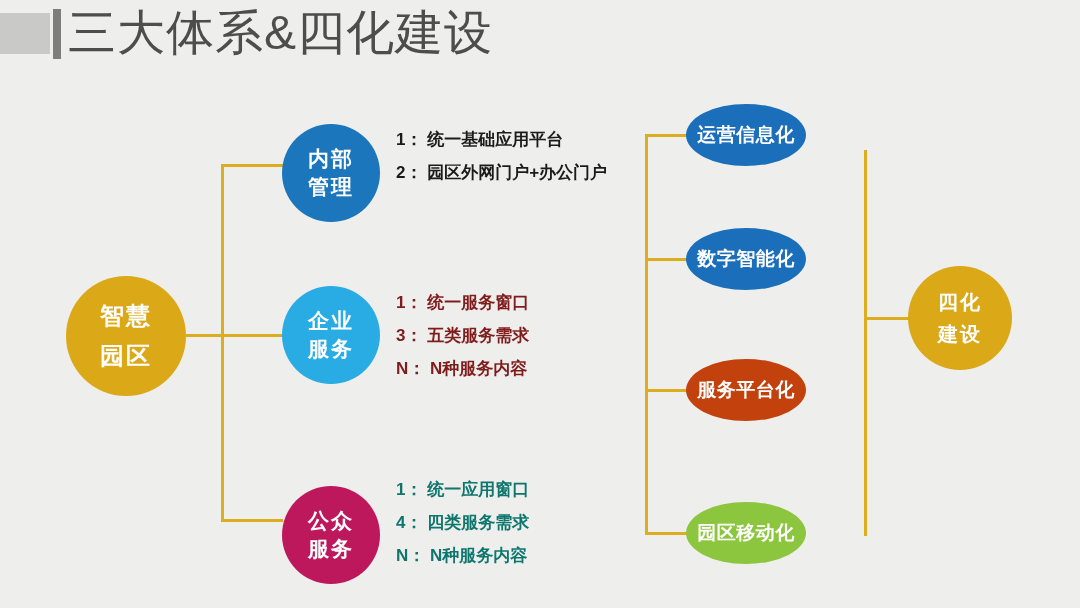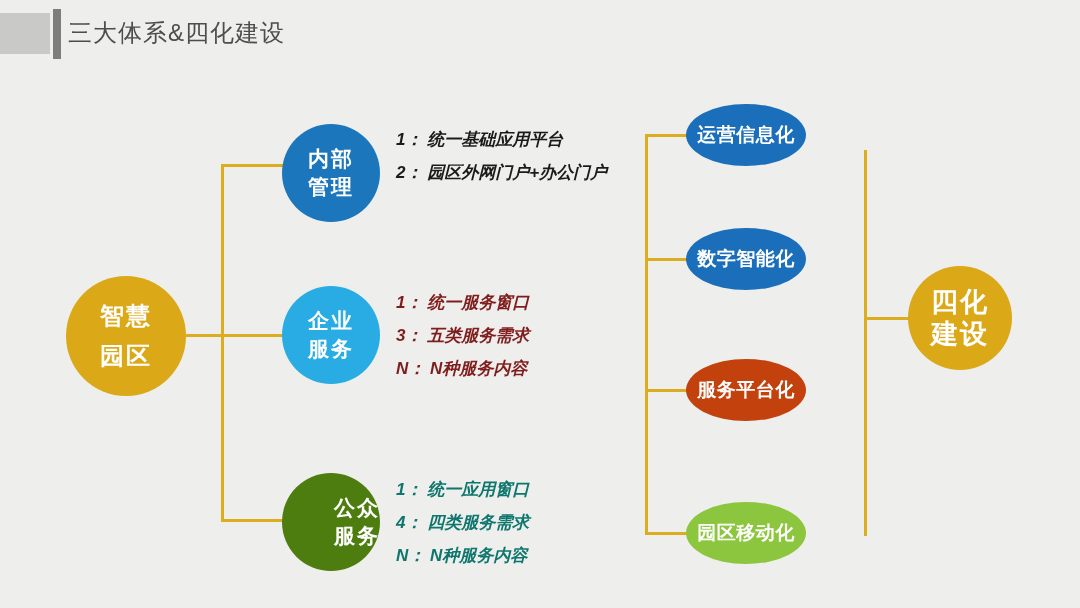--- a/index.html
+++ b/index.html
@@ -38,21 +38,21 @@
     left: 53px;
     top: 9px;
     width: 8px;
     height: 50px;
     background: #7d7d7d;
   }
   .hdr-title {
     position: absolute;
     left: 68px;
     top: 8px;
-    font-size: 24px;
+    font-size: 48px;
     line-height: 50px;
     font-weight: 400;
     color: #4d4d4d;
     letter-spacing: 1px;
     white-space: nowrap;
   }
 
   
   .node {
     position: absolute;
@@ -77,41 +77,40 @@
   .circ-mid {
     width: 98px; height: 98px;
     border-radius: 50%;
     font-size: 21px;
     line-height: 28px;
     letter-spacing: 2px;
   }
   .circ-right {
     width: 104px; height: 104px;
     border-radius: 50%;
-    font-size: 27px;
+    font-size: 20px;
     line-height: 32px;
     letter-spacing: 2px;
   }
   .ellipse {
     width: 120px; height: 62px;
     border-radius: 50%;
     font-size: 19px;
     line-height: 26px;
     letter-spacing: 0.5px;
   }
 
   
   .detail {
     position: absolute;
     color: #1b1b1b;
     font-size: 17px;
     font-weight: bold;
     line-height: 33px;
     white-space: nowrap;
-    font-style: italic;
   }
   .detail .row { display: block; }
 
   
   .ln-h, .ln-v {
     position: absolute;
     background: #dcae1f;
   }
   .ln-h { height: 3px; }
   .ln-v { width: 3px; }
@@ -148,21 +147,21 @@
   <div class="node circ-mid" style="left: 282px; top: 124px; background: rgb(27, 118, 188);">
     <span class="ln">内部</span>
     <span class="ln">管理</span>
   </div>
 
   <div class="node circ-mid" style="left: 282px; top: 286px; background: rgb(41, 172, 227);">
     <span class="ln">企业</span>
     <span class="ln">服务</span>
   </div>
 
-  <div class="node circ-mid" style="left: 282px; top: 473px; background: #4d7c0f; align-items: flex-end;">
+  <div class="node circ-mid" style="left: 282px; top: 486px; background: #be185d;">
     <span class="ln">公众</span>
     <span class="ln">服务</span>
   </div>
 
   <div class="detail" style="left: 396px; top: 123px; color: rgb(27, 27, 27);">
     <span class="row">1： 统一基础应用平台</span>
     <span class="row">2： 园区外网门户+办公门户</span>
   </div>
 
   <div class="detail" style="left: 396px; top: 286px; color: #7f1d1d;">

